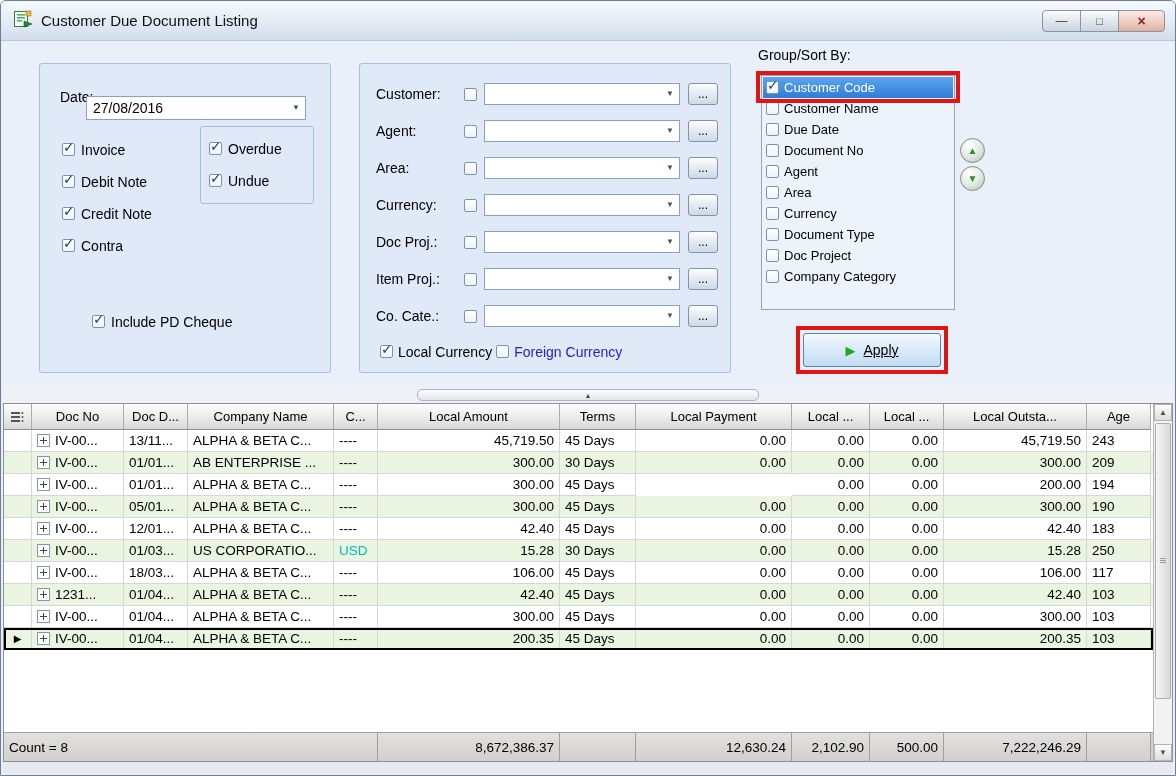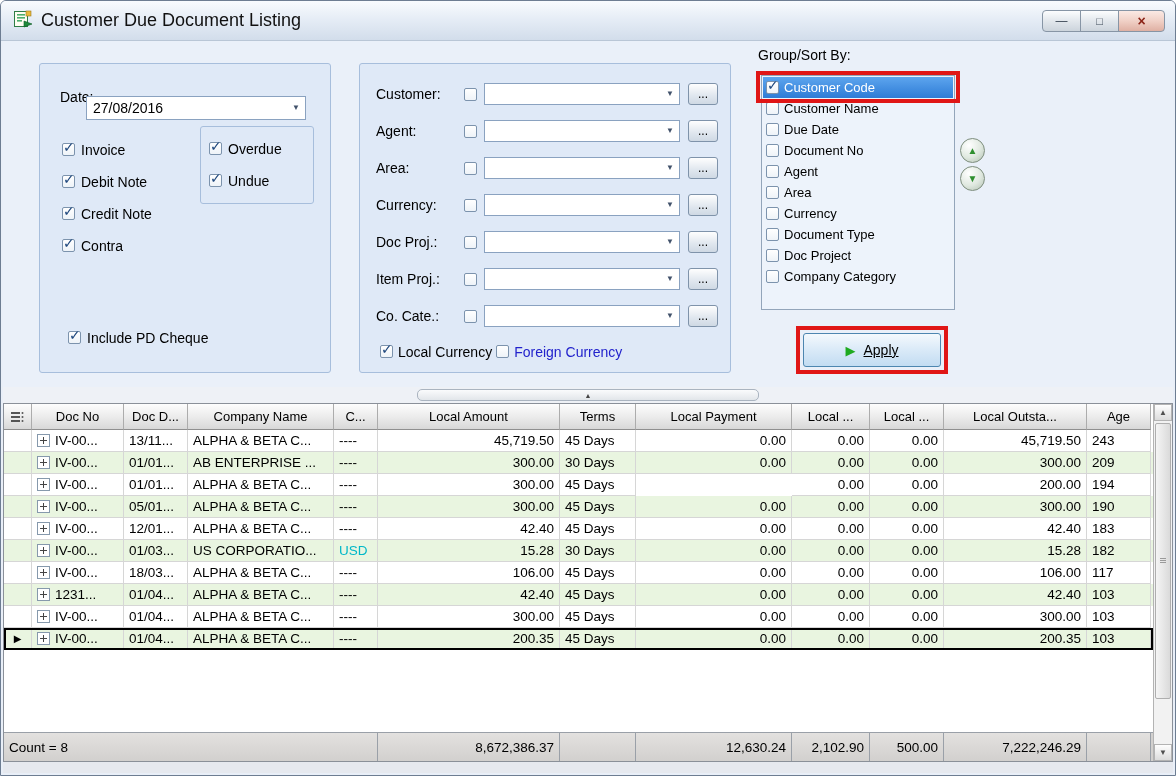--- a/index.html
+++ b/index.html
@@ -1,20 +1,20 @@
 <!DOCTYPE html>
 <html style="--sel: #2e7cd6; --annot: #e01616; --usd: #00b8c8; --foreign: #2222cc; --altrow: #e9f5e0;"><head>
 <meta charset="utf-8">
 <style>
   html,body{margin:0;padding:0;}
   body{width:1176px;height:776px;font-family:"Liberation Sans","DejaVu Sans",sans-serif;font-size:14px;color:#000;background:#fff;}
   #app{position:relative;width:1176px;height:776px;border:1px solid #6d7d92;border-radius:6px 6px 0 0;overflow:hidden;background:#e9eff8;box-sizing:border-box;}
   
   .titlebar{position:relative;height:40px;background:linear-gradient(#f8fbfe,#e6edf6 45%,#d2ddeb);border-bottom:1px solid #b9c6d6;display:flex;align-items:center;gap:8px;padding:0 12px;box-sizing:border-box;}
-  .titlebar .title{font-size:18px;color:#111;}
+  .titlebar .title{font-size:15px;color:#111;}
   .win-buttons{position:absolute;top:9px;right:10px;display:flex;}
   .win-btn{width:39px;height:22px;border:1px solid #8795a5;background:linear-gradient(#fcfdfe,#e2e7ec 50%,#ccd4dc);display:flex;align-items:center;justify-content:center;font-size:12px;color:#3a4654;margin-left:-1px;box-sizing:border-box;}
   .win-btn.first{border-radius:4px 0 0 4px;}
   .win-btn.mid span{font-size:11px;}
   .win-btn.last{border-radius:0 4px 4px 0;width:47px;background:linear-gradient(#fbe9e4,#f0d0c6 50%,#dfaf a2);background:linear-gradient(#fbe9e4,#f0d0c6 50%,#dfb0a3);color:#8c2417;font-weight:bold;font-size:14px;}
   
   .client{position:absolute;top:40px;left:2px;right:2px;bottom:2px;background:#e6e9ef;}
   .filter-area{position:absolute;top:0;left:0;right:0;height:346px;background:#eaf0f9;}
   .gbox{position:absolute;background:#dfe9f7;border:1px solid #a7bedc;border-radius:3px;box-sizing:border-box;}
   #box-left{left:36px;top:22px;width:292px;height:310px;}
@@ -23,21 +23,21 @@
   #date-label{position:absolute;left:20px;top:25px;}
   .combo{position:relative;background:#fff;border:1px solid #8aa2c0;display:flex;align-items:center;padding:0 20px 0 6px;font-size:14px;box-sizing:border-box;white-space:nowrap;overflow:hidden;}
   #date-combo{position:absolute;left:46px;top:32px;width:220px;height:24px;}
   .combo-arrow{position:absolute;right:5px;top:50%;transform:translateY(-52%);font-size:8px;color:#42526b;}
   .cb-row{display:flex;align-items:center;gap:6px;height:19px;}
   .cb{width:13px;height:13px;flex:none;background:linear-gradient(#ffffff,#eef3f8);border:1px solid #7c93ad;border-radius:2px;position:relative;display:inline-block;box-sizing:border-box;}
   .cb.checked::after{content:"\2713";position:absolute;left:0;top:-5px;font-size:14px;font-weight:bold;color:#20497e;font-family:"DejaVu Sans",sans-serif;}
   #doc-types{position:absolute;left:22px;top:76px;display:flex;flex-direction:column;gap:13px;}
   #due-box{position:absolute;left:160px;top:62px;width:114px;height:78px;border:1px solid #a7bedc;border-radius:3px;box-sizing:border-box;}
   #due-status{position:absolute;left:8px;top:12px;display:flex;flex-direction:column;gap:13px;}
-  #pd-row{position:absolute;left:28px;top:248px;margin-top:16px;}
+  #pd-row{position:absolute;left:52px;top:248px;}
   #criteria-rows{position:absolute;left:16px;top:18px;right:8px;display:flex;flex-direction:column;gap:13px;}
   .crit-row{display:flex;align-items:center;height:24px;}
   .crit-label{width:88px;flex:none;}
   .crit-row .cb{margin-right:7px;}
   .crit-combo{width:196px;height:22px;margin-right:8px;}
   .dots{width:30px;height:22px;border:1px solid #7f93aa;border-radius:3px;background:linear-gradient(#fefefe,#dfe6ee 60%,#cfd9e4);font-size:12px;font-family:inherit;display:flex;align-items:center;justify-content:center;box-sizing:border-box;}
   #currency-scope{position:absolute;left:20px;top:278px;display:flex;align-items:center;gap:4px;}
   #currency-scope .cb-row{gap:5px;}
   
   #group-sort-label{position:absolute;left:755px;top:6px;}
@@ -408,21 +408,21 @@
               </div>
               <div class="gcell" style="width: 64px;">01/03...</div>
               <div class="gcell" style="width: 146px;">US CORPORATIO...</div>
               <div class="gcell usd" style="width: 44px;">USD</div>
               <div class="gcell num" style="width: 182px;">15.28</div>
               <div class="gcell" style="width: 76px;">30 Days</div>
               <div class="gcell num" style="width: 156px;">0.00</div>
               <div class="gcell num" style="width: 78px;">0.00</div>
               <div class="gcell num" style="width: 74px;">0.00</div>
               <div class="gcell num" style="width: 143px;">15.28</div>
-              <div class="gcell" style="width: 64px;">182</div>
+              <div class="gcell" style="width: 64px;">250</div>
             </div>
             <div class="grow">
               <div class="gcell ind" style="width: 28px;"></div>
               <div class="gcell" style="width: 92px;">
                 <span class="expand"></span>
                 <span>IV-00...</span>
               </div>
               <div class="gcell" style="width: 64px;">18/03...</div>
               <div class="gcell" style="width: 146px;">ALPHA &amp; BETA C...</div>
               <div class="gcell" style="width: 44px;">----</div>

